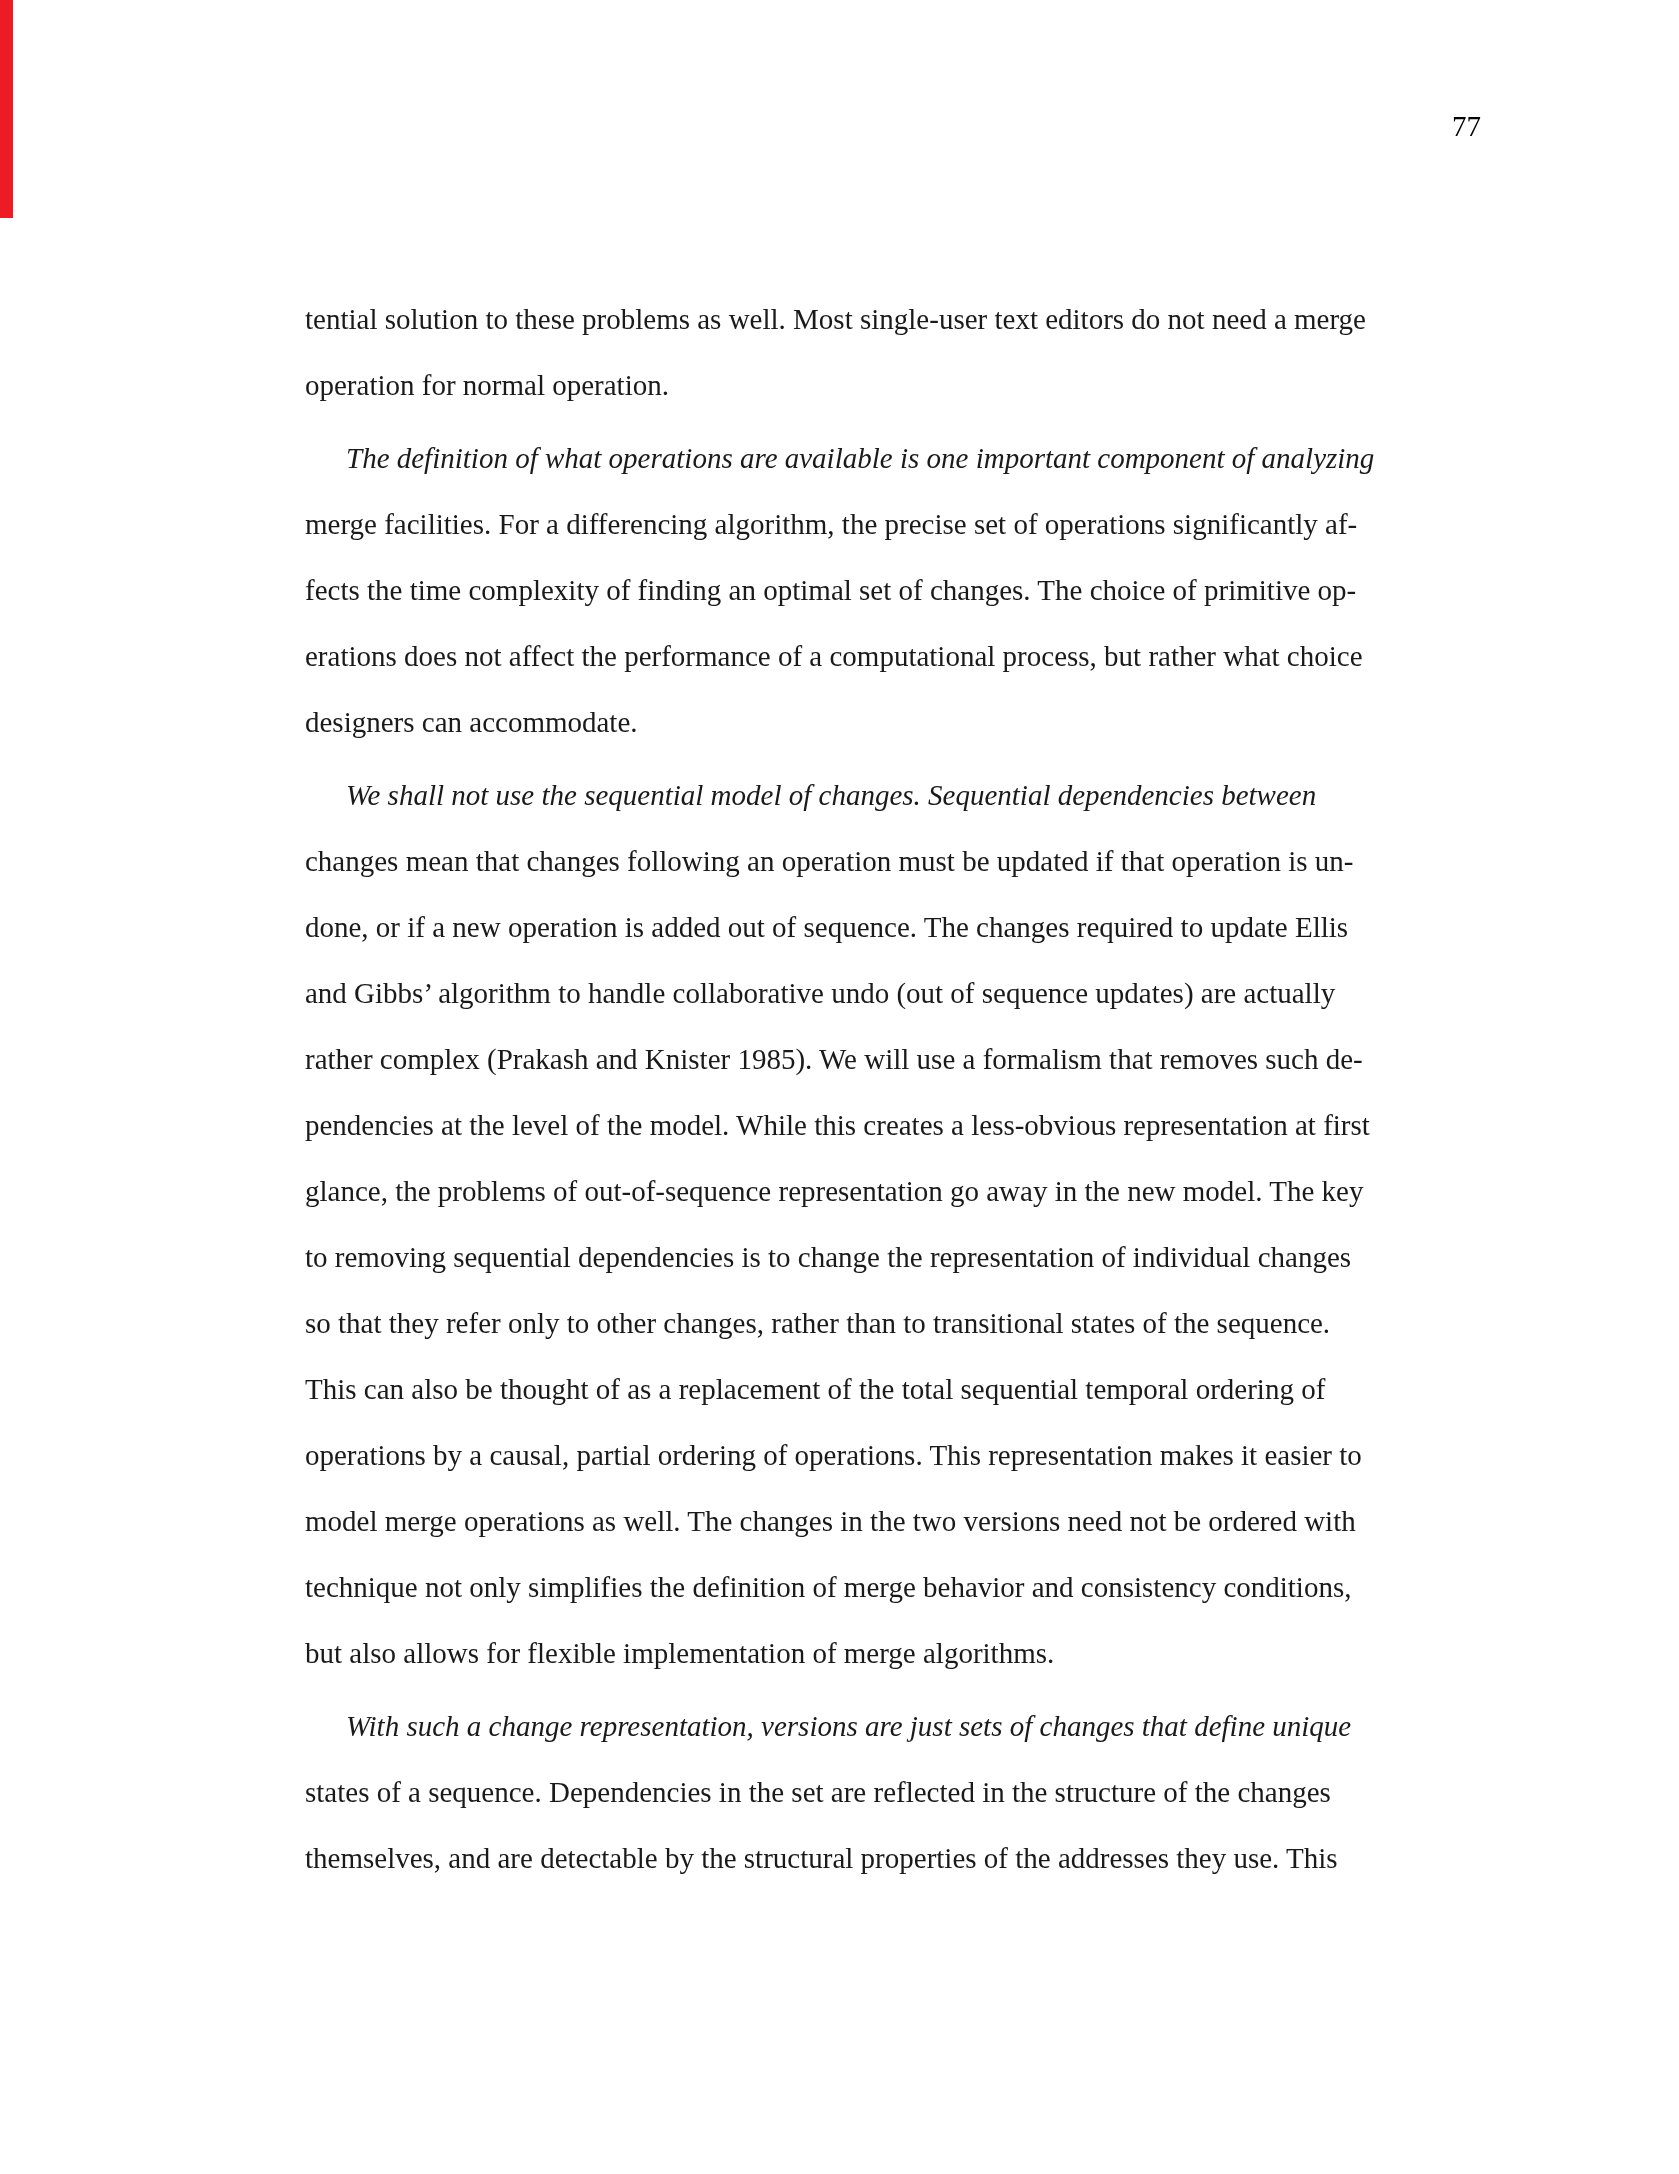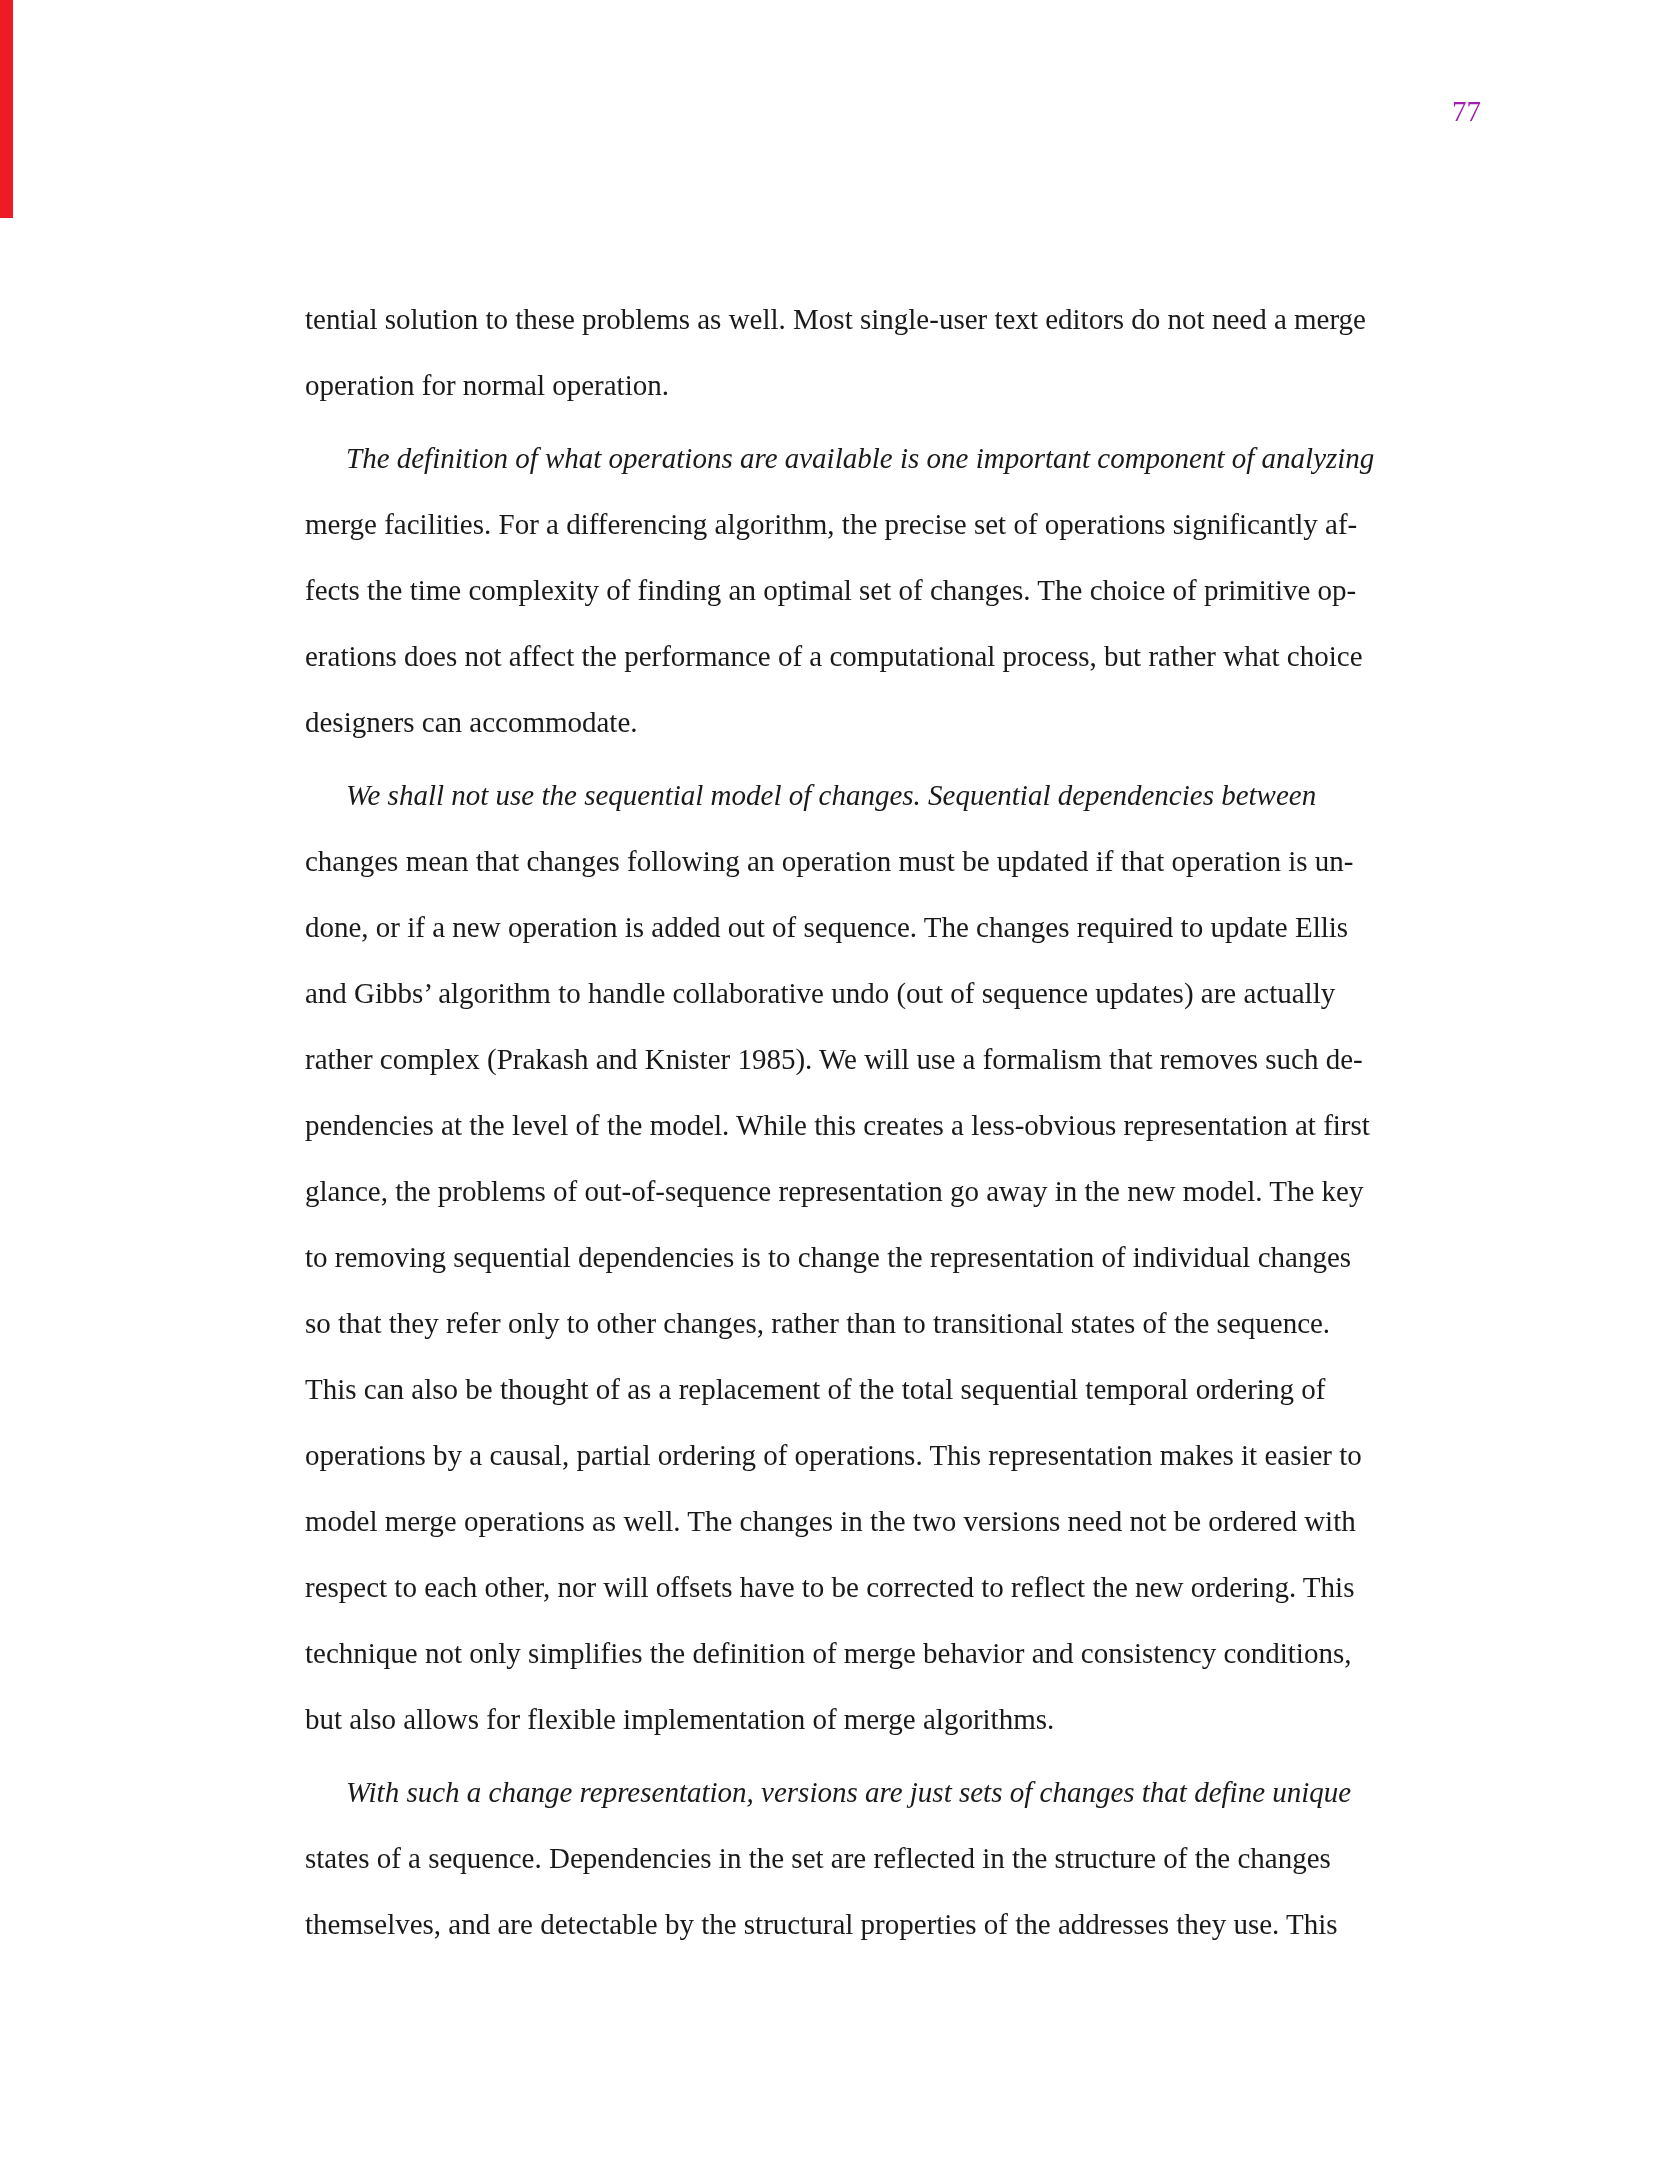--- a/index.html
+++ b/index.html
@@ -23,25 +23,25 @@
   .red-marker {
     position: absolute;
     left: 0;
     top: 0;
     width: 13px;
     height: 218px;
     background: #ed1c24;
   }
   .page-number {
     position: absolute;
-    top: 95px;
+    top: 110px;
     right: 199px;
     font-size: 29px;
     line-height: 32px;
-    color: #a21caf;
+    color: #000000;
   }
   .text-block {
     position: absolute;
     left: 298px;
     top: 279px;
     width: 1177px;
   }
   .para {
     margin: 7px;
     padding: 0;
@@ -81,21 +81,20 @@
         <div class="line">done, or if a new operation is added out of sequence. The changes required to update Ellis</div>
         <div class="line">and Gibbs’ algorithm to handle collaborative undo (out of sequence updates) are actually</div>
         <div class="line">rather complex (Prakash and Knister 1985). We will use a formalism that removes such de-</div>
         <div class="line">pendencies at the level of the model. While this creates a less-obvious representation at first</div>
         <div class="line">glance, the problems of out-of-sequence representation go away in the new model. The key</div>
         <div class="line">to removing sequential dependencies is to change the representation of individual changes</div>
         <div class="line">so that they refer only to other changes, rather than to transitional states of the sequence.</div>
         <div class="line">This can also be thought of as a replacement of the total sequential temporal ordering of</div>
         <div class="line">operations by a causal, partial ordering of operations. This representation makes it easier to</div>
         <div class="line">model merge operations as well. The changes in the two versions need not be ordered with</div>
-        <div class="line">respect to each other, nor will offsets have to be corrected to reflect the new ordering. This</div>
         <div class="line">technique not only simplifies the definition of merge behavior and consistency conditions,</div>
         <div class="line">but also allows for flexible implementation of merge algorithms.</div>
       </div>
       <div class="para">
         <div class="line first">With such a change representation, versions are just sets of changes that define unique</div>
         <div class="line">states of a sequence. Dependencies in the set are reflected in the structure of the changes</div>
         <div class="line">themselves, and are detectable by the structural properties of the addresses they use. This</div>
       </div>
     </div>
 </div>

